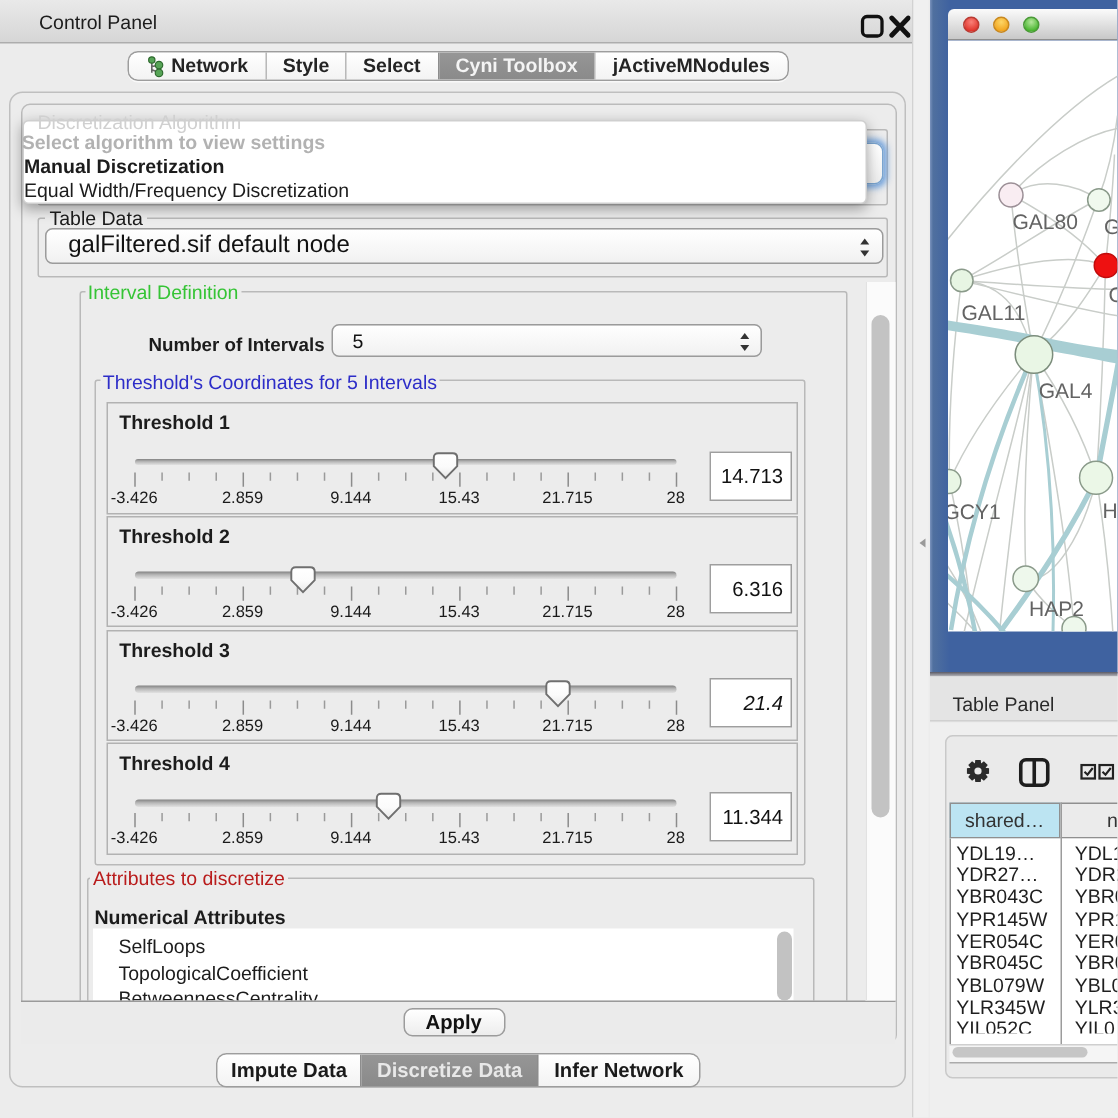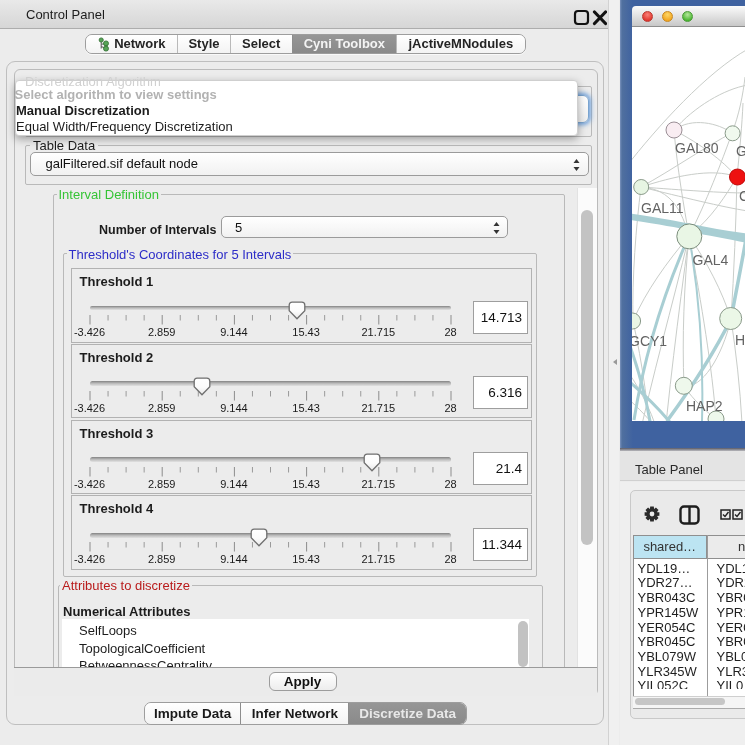--- a/index.html
+++ b/index.html
@@ -32,21 +32,21 @@
 <div class="abs" style="left:25px;top:86px;width:567px;height:51px;border:1px solid #b9b9b9;border-radius:2px;"></div>
 <div class="abs" style="left:460px;top:95px;width:129px;height:28px;border-radius:6px;background:linear-gradient(180deg,#fff,#eee);border:1px solid #7aa4cf;box-shadow:0 0 4px 2px rgba(91,148,216,.85);"></div>
 <div class="abs" style="left:14.5px;top:79.5px;width:563.5px;height:56px;background:#fff;border:1px solid #cfcfcf;border-radius:4px;box-shadow:0 3px 9px rgba(0,0,0,.35);z-index:5;"></div>
 <div class="abs" style="left:14.5px;top:86.5px;width:563.5px;text-align:left;font-size:13px;color:#b2b2b2;font-weight:600;z-index:6;">Select algorithm to view settings</div>
 <div class="abs t13 bold" style="left:16px;top:102.5px;z-index:6;">Manual Discretization</div>
 <div class="abs t13" style="left:16px;top:118.5px;z-index:6;">Equal Width/Frequency Discretization</div>
 <div class="abs" style="left:25px;top:74px;font-size:13px;color:#d0d0d0;z-index:7;">Discretization Algorithm</div>
 <div class="abs" style="left:25px;top:144.5px;width:567px;height:40px;border:1px solid #b9b9b9;border-radius:2px;"></div>
 <div class="abs t13" style="left:30px;top:137.5px;background:#ececec;padding:0 3px;z-index:2;">Table Data</div>
 <div class="abs" style="left:29.5px;top:152px;width:559px;height:23.5px;border:1px solid #9b9b9b;border-radius:5px;background:linear-gradient(180deg,#ffffff,#f1f1f1);z-index:3;display:flex;align-items:center;">
-    <span style="font-size:13px;color:#111;margin-left:15px;">galFiltered.sif default node</span>
+    <span style="font-size:16px;color:#111;margin-left:15px;">galFiltered.sif default node</span>
     <svg width="9" height="14" viewBox="0 0 9 14" style="position:absolute;right:7px;top:5px;">
       <path d="M4.5 1 L7.5 5 L1.5 5 Z" fill="#333"></path>
       <path d="M4.5 13 L7.5 9 L1.5 9 Z" fill="#333"></path>
     </svg>
   </div>
 <div class="abs" style="left:16px;top:188px;width:561px;height:478.5px;overflow:hidden;">
 <div class="abs" style="left:37.0px;top:5.5px;width:512px;height:500px;border:1px solid #b9b9b9;border-radius:2px;"></div>
 <div class="abs" style="left:40.5px;top:-1.5px;font-size:13px;color:#35c435;background:#ececec;padding:0 2px;">Interval Definition</div>
 <div class="abs bold" style="left:83.0px;top:34.5px;font-size:12.5px;color:#1c1c1c;">Number of Intervals</div>
 <div class="abs" style="left:205.0px;top:28.0px;width:287px;height:21.5px;border:1px solid #9b9b9b;border-radius:5px;background:linear-gradient(180deg,#ffffff,#f1f1f1);">
@@ -185,21 +185,21 @@
             <stop offset="1" stop-color="#e8e8e8"></stop>
           </linearGradient>
         </defs>
       </svg>
 <div class="abs" style="left:-12px;top:57px;width:60px;text-align:center;font-size:11px;color:#1a1a1a;">-3.426</div>
 <div class="abs" style="left:60.2px;top:57px;width:60px;text-align:center;font-size:11px;color:#1a1a1a;">2.859</div>
 <div class="abs" style="left:132.4px;top:57px;width:60px;text-align:center;font-size:11px;color:#1a1a1a;">9.144</div>
 <div class="abs" style="left:204.6px;top:57px;width:60px;text-align:center;font-size:11px;color:#1a1a1a;">15.43</div>
 <div class="abs" style="left:276.8px;top:57px;width:60px;text-align:center;font-size:11px;color:#1a1a1a;">21.715</div>
 <div class="abs" style="left:349px;top:57px;width:60px;text-align:center;font-size:11px;color:#1a1a1a;">28</div>
-<div class="abs" style="left:401px;top:31.5px;width:55.5px;height:33px;background:#fff;border:1px solid #9e9e9e;">
+<div class="abs" style="left:401px;top:31.5px;width:55.5px;height:33px;background:#fff;border:1px solid #9e9e9e;font-style:italic;">
         <div style="position:absolute;right:5px;top:8px;font-size:13.5px;color:#111;">21.4</div>
       </div>
 </div>
 <div class="abs" style="left:54.5px;top:307.4px;width:461.5px;height:74.5px;border:1px solid #b2b2b2;background:#ececec;">
 <div class="t13 bold abs" style="left:8px;top:5px;">Threshold 4</div>
 <div class="abs" style="left:18px;top:36.6px;width:361px;height:4.8px;border-radius:3px;background:linear-gradient(180deg,#828282 0%,#b8b8b8 45%,#e2e2e2 100%);"></div>
 <svg class="abs" style="left:0;top:0;" width="400" height="58" viewBox="0 0 400 58">
         <line x1="18.00" y1="46" x2="18.00" y2="55.5" stroke="#8c8c8c" stroke-width="1"></line>
         <line x1="36.05" y1="46" x2="36.05" y2="51.5" stroke="#9a9a9a" stroke-width="1"></line>
         <line x1="54.10" y1="46" x2="54.10" y2="51.5" stroke="#9a9a9a" stroke-width="1"></line>
@@ -251,22 +251,22 @@
 <div class="abs t13" style="left:63.0px;top:470.0px;">BetweennessCentrality</div>
 <div class="abs" style="left:501.5px;top:433.0px;width:10px;height:46px;background:#c2c2c2;border-radius:5px;"></div>
 </div>
 <div class="abs" style="left:14px;top:666.5px;width:583px;height:1px;background:#9a9a9a;"></div>
 <div class="abs" style="left:577px;top:188px;width:20px;height:478.5px;background:#fbfbfb;border-left:1px solid #e2e2e2;"></div>
 <div class="abs" style="left:580.5px;top:210px;width:12px;height:335px;background:#c3c3c3;border-radius:6px;"></div>
 <div class="abs" style="left:14px;top:667.5px;width:583px;height:28.5px;background:#ebebeb;"></div>
 <div class="abs" style="left:268.5px;top:672px;width:68px;height:18.5px;border:1px solid #9c9c9c;border-radius:6px;background:linear-gradient(180deg,#ffffff,#ededed);display:flex;align-items:center;justify-content:center;font-size:13.5px;font-weight:600;color:#111;">Apply</div>
 <div class="abs" style="left:144px;top:701.5px;width:323px;height:23px;border:1px solid #9d9d9d;border-radius:7px;overflow:hidden;display:flex;">
 <div style="width:96px;height:100%;background:linear-gradient(180deg,#ffffff,#f3f3f3);color:#1a1a1a;display:flex;align-items:center;justify-content:center;font-size:13.5px;font-weight:600;">Impute Data</div>
+<div style="width:118.5px;height:100%;background:linear-gradient(180deg,#969696,#8a8a8a);color:#e8e8e8;border-left:1px solid #8d8d8d;display:flex;align-items:center;justify-content:center;font-size:13.5px;font-weight:600;">Discretize Data</div>
 <div style="width:108.5px;height:100%;background:linear-gradient(180deg,#ffffff,#f3f3f3);color:#1a1a1a;border-left:1px solid #8d8d8d;display:flex;align-items:center;justify-content:center;font-size:13.5px;font-weight:600;">Infer Network</div>
-<div style="width:118.5px;height:100%;background:linear-gradient(180deg,#969696,#8a8a8a);color:#e8e8e8;border-left:1px solid #8d8d8d;display:flex;align-items:center;justify-content:center;font-size:13.5px;font-weight:600;">Discretize Data</div>
 </div>
 <div class="abs" style="left:608px;top:0;width:1px;height:745px;background:#d2d2d2;"></div>
 <div class="abs" style="left:609px;top:0;width:10px;height:745px;background:#f0f0f0;"></div>
 <svg class="abs" style="left:612px;top:358px;" width="6" height="8" viewBox="0 0 6 8">
     <path d="M5 1 L1 4 L5 7 Z" fill="#9a9a9a"></path>
   </svg>
 <div class="abs" style="left:619.5px;top:0;width:126px;height:449px;background:linear-gradient(90deg,#7b93bd 0,#50709f 2px,#3f62a0 13px,#3f62a0 100%);"></div>
 <div class="abs" style="left:632px;top:5.5px;width:113px;height:21.5px;background:linear-gradient(180deg,#fbfbfb,#c8c8c8);border-bottom:1px solid #8e8e8e;border-top-left-radius:4px;"></div>
 <div class="abs" style="left:642.0px;top:11px;width:11px;height:11px;border-radius:50%;background:radial-gradient(circle at 50% 30%,#f98078 0%,#e0352c 75%);border:1px solid #b93a32;"></div>
 <div class="abs" style="left:662.0px;top:11px;width:11px;height:11px;border-radius:50%;background:radial-gradient(circle at 50% 30%,#fdd666 0%,#f2a51f 75%);border:1px solid #c8881f;"></div>

